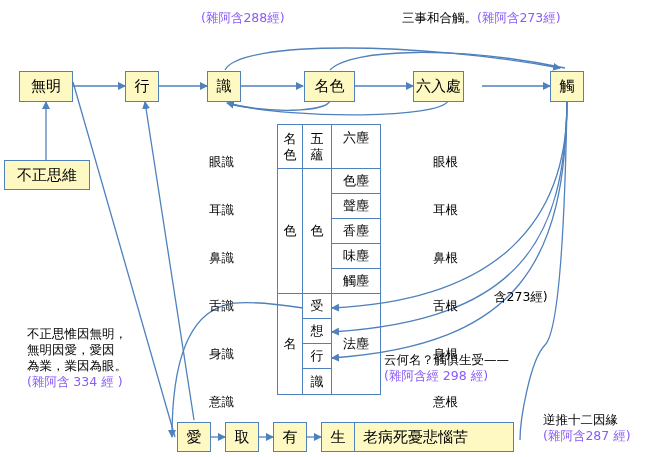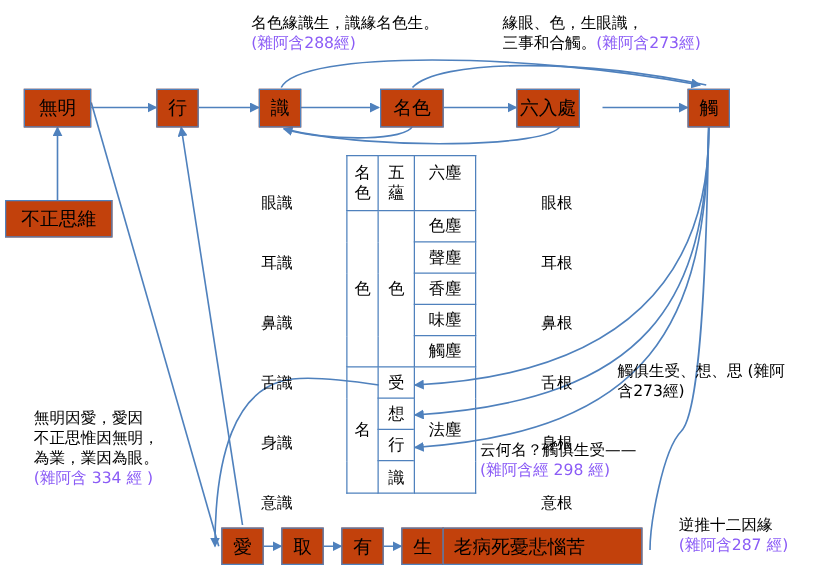--- a/index.html
+++ b/index.html
@@ -1,18 +1,18 @@
 <!DOCTYPE html>
 <html><head>
 <meta charset="utf-8">
 <style>
   html, body { margin:0; padding:0; background:#ffffff; }
   body { width:653px; height:457px; position:relative; overflow:hidden;
          font-family:"DejaVu Sans", sans-serif; color:#000; }
-  .box { position:absolute; border:1.3px solid #4f81bd; background:#c2410c;
+  .box { position:absolute; border:1.3px solid #4f81bd; background:#fef9c3;
          display:flex; align-items:center; justify-content:center;
          font-size:15px; box-sizing:border-box; white-space:nowrap; }
   .txt { position:absolute; font-size:12.5px; line-height:16px; white-space:pre; }
   .cite { color:#8b5cf6; }
   svg.links { position:absolute; left:0; top:0; }
   .tbl { position:absolute; left:277px; top:124px; border-collapse:collapse; font-size:13px; }
   .tbl td { border:1.3px solid #4f81bd; text-align:center; padding:0; }
 </style>
 </head>
 <body>
@@ -88,29 +88,29 @@
 <div class="box" style="left:273px;top:422px;width:34px;height:30px;">
     <span>有</span>
   </div>
 <div class="box" style="left:321px;top:422px;width:34px;height:30px;">
     <span>生</span>
   </div>
 <div class="box" style="left:354px;top:422px;width:160px;height:30px;justify-content:flex-start;padding-left:8px;">
     <span>老病死憂悲惱苦</span>
   </div>
 
-<div class="txt" style="left:201px;top:10px;"><div>名色緣識生，識緣名色生。</div><div class="cite">(雜阿含288經)</div></div>
+<div class="txt" style="left:201px;top:10px;"><div class="cite">(雜阿含288經)</div></div>
 
-<div class="txt" style="left:402px;top:10px;"><div>緣眼、色，生眼識，</div><div><span>三事和合觸。</span><span class="cite">(雜阿含273經)</span></div></div>
+<div class="txt" style="left:402px;top:10px;"><div><span>三事和合觸。</span><span class="cite">(雜阿含273經)</span></div></div>
 
-<div class="txt" style="left:494px;top:289px;"><div>觸俱生受、想、思 (雜阿</div><div>含273經)</div></div>
+<div class="txt" style="left:494px;top:289px;"><div>含273經)</div></div>
 
 <div class="txt" style="left:384px;top:352px;"><div>云何名？觸俱生受——</div><div class="cite">(雜阿含經 298 經)</div></div>
 
-<div class="txt" style="left:27px;top:326px;"><div>無明因愛，愛因</div><div>不正思惟因無明，</div><div>為業，業因為眼。</div><div class="cite">(雜阿含 334 經 )</div></div>
+<div class="txt" style="left:27px;top:326px;"><div>不正思惟因無明，</div><div>無明因愛，愛因</div><div>為業，業因為眼。</div><div class="cite">(雜阿含 334 經 )</div></div>
 
 <div class="txt" style="left:543px;top:412px;"><div>逆推十二因緣</div><div class="cite">(雜阿含287 經)</div></div>
 
 <div class="txt" style="left:209px;top:122px;">
   <div>眼識</div>
   <div>耳識</div>
   <div>鼻識</div>
   <div>舌識</div>
   <div>身識</div>
   <div>意識</div>

